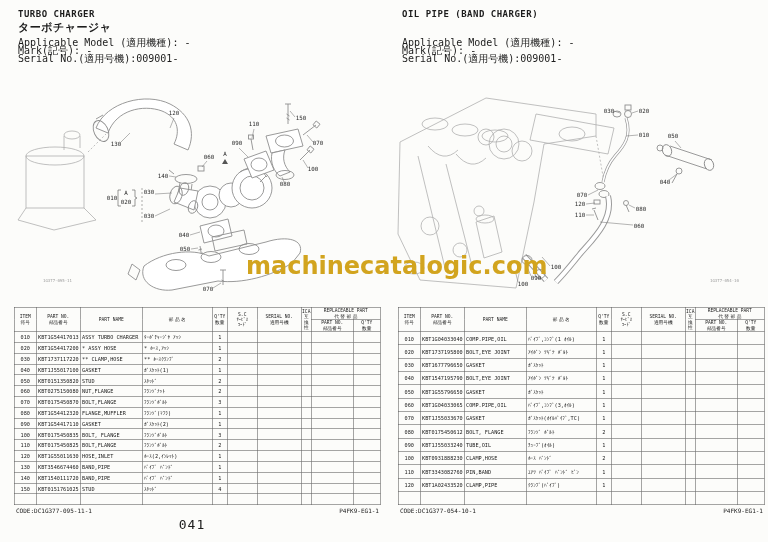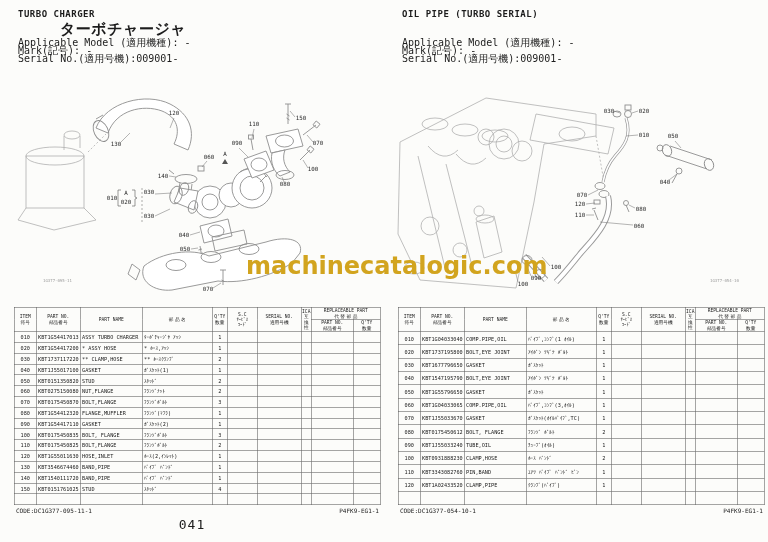--- a/index.html
+++ b/index.html
@@ -6,22 +6,22 @@
   body{
     width:768px;height:542px;position:relative;overflow:hidden;
     background:#fcfcfa;color:#1c1c1c;
     font-family:"DejaVu Sans Mono","Liberation Mono",monospace;
   }
   .page{position:absolute;top:0;width:384px;height:440px;}
   #page-left{left:0;}
   #page-right{left:384px;}
 
   .title-en{position:absolute;left:18px;top:9px;font-size:9px;font-weight:bold;letter-spacing:.5px;white-space:nowrap;}
-  .title-ja{position:absolute;left:18px;top:20px;font-size:15px;font-weight:600;letter-spacing:.5px;white-space:nowrap;
-            font-family:"DejaVu Sans","Liberation Sans",sans-serif;margin-left:42px;}
+  .title-ja{position:absolute;left:18px;top:20px;font-size:11px;font-weight:600;letter-spacing:.5px;white-space:nowrap;
+            font-family:"DejaVu Sans","Liberation Sans",sans-serif;}
   .meta{position:absolute;left:18px;top:39px;font-size:10px;line-height:8px;white-space:nowrap;}
 
   .diagram{position:absolute;top:84px;left:4px;width:378px;height:220px;}
   .diagram svg{display:block;}
   .eng{stroke:#b0b0b0;fill:none;stroke-width:.8;}
   .art{stroke:#8f8f8f;fill:none;stroke-width:.9;}
   .white{stroke:#8f8f8f;fill:#ffffff;stroke-width:.9;}
   .tube3{stroke:#9a9a9a;stroke-width:3;fill:none;}
   .tube6{stroke:#9a9a9a;stroke-width:6;fill:none;}
   .tubein3{stroke:#fff;stroke-width:1.6;fill:none;}
@@ -437,21 +437,21 @@
       </table>
     </div>
   </div>
 
   <div class="footer-code">CODE:DC1G377-095-11-1</div>
   <div class="footer-ref">P4FK9-EG1-1</div>
   <div class="footer-page">041</div>
 </div>
 
 <div class="page" id="page-right">
-  <div class="title-en">OIL PIPE (TURBO SERIAL)</div>
+  <div class="title-en">OIL PIPE (BAND CHARGER)</div>
   <div class="meta">
     <div>Applicable Model (適用機種): -</div>
     <div>Mark(記号): -</div>
     <div>Serial No.(適用号機):009001-</div>
   </div>
 
   <div class="diagram">
     <svg width="378" height="220" viewBox="0 0 378 220">
 
       <g class="eng">

